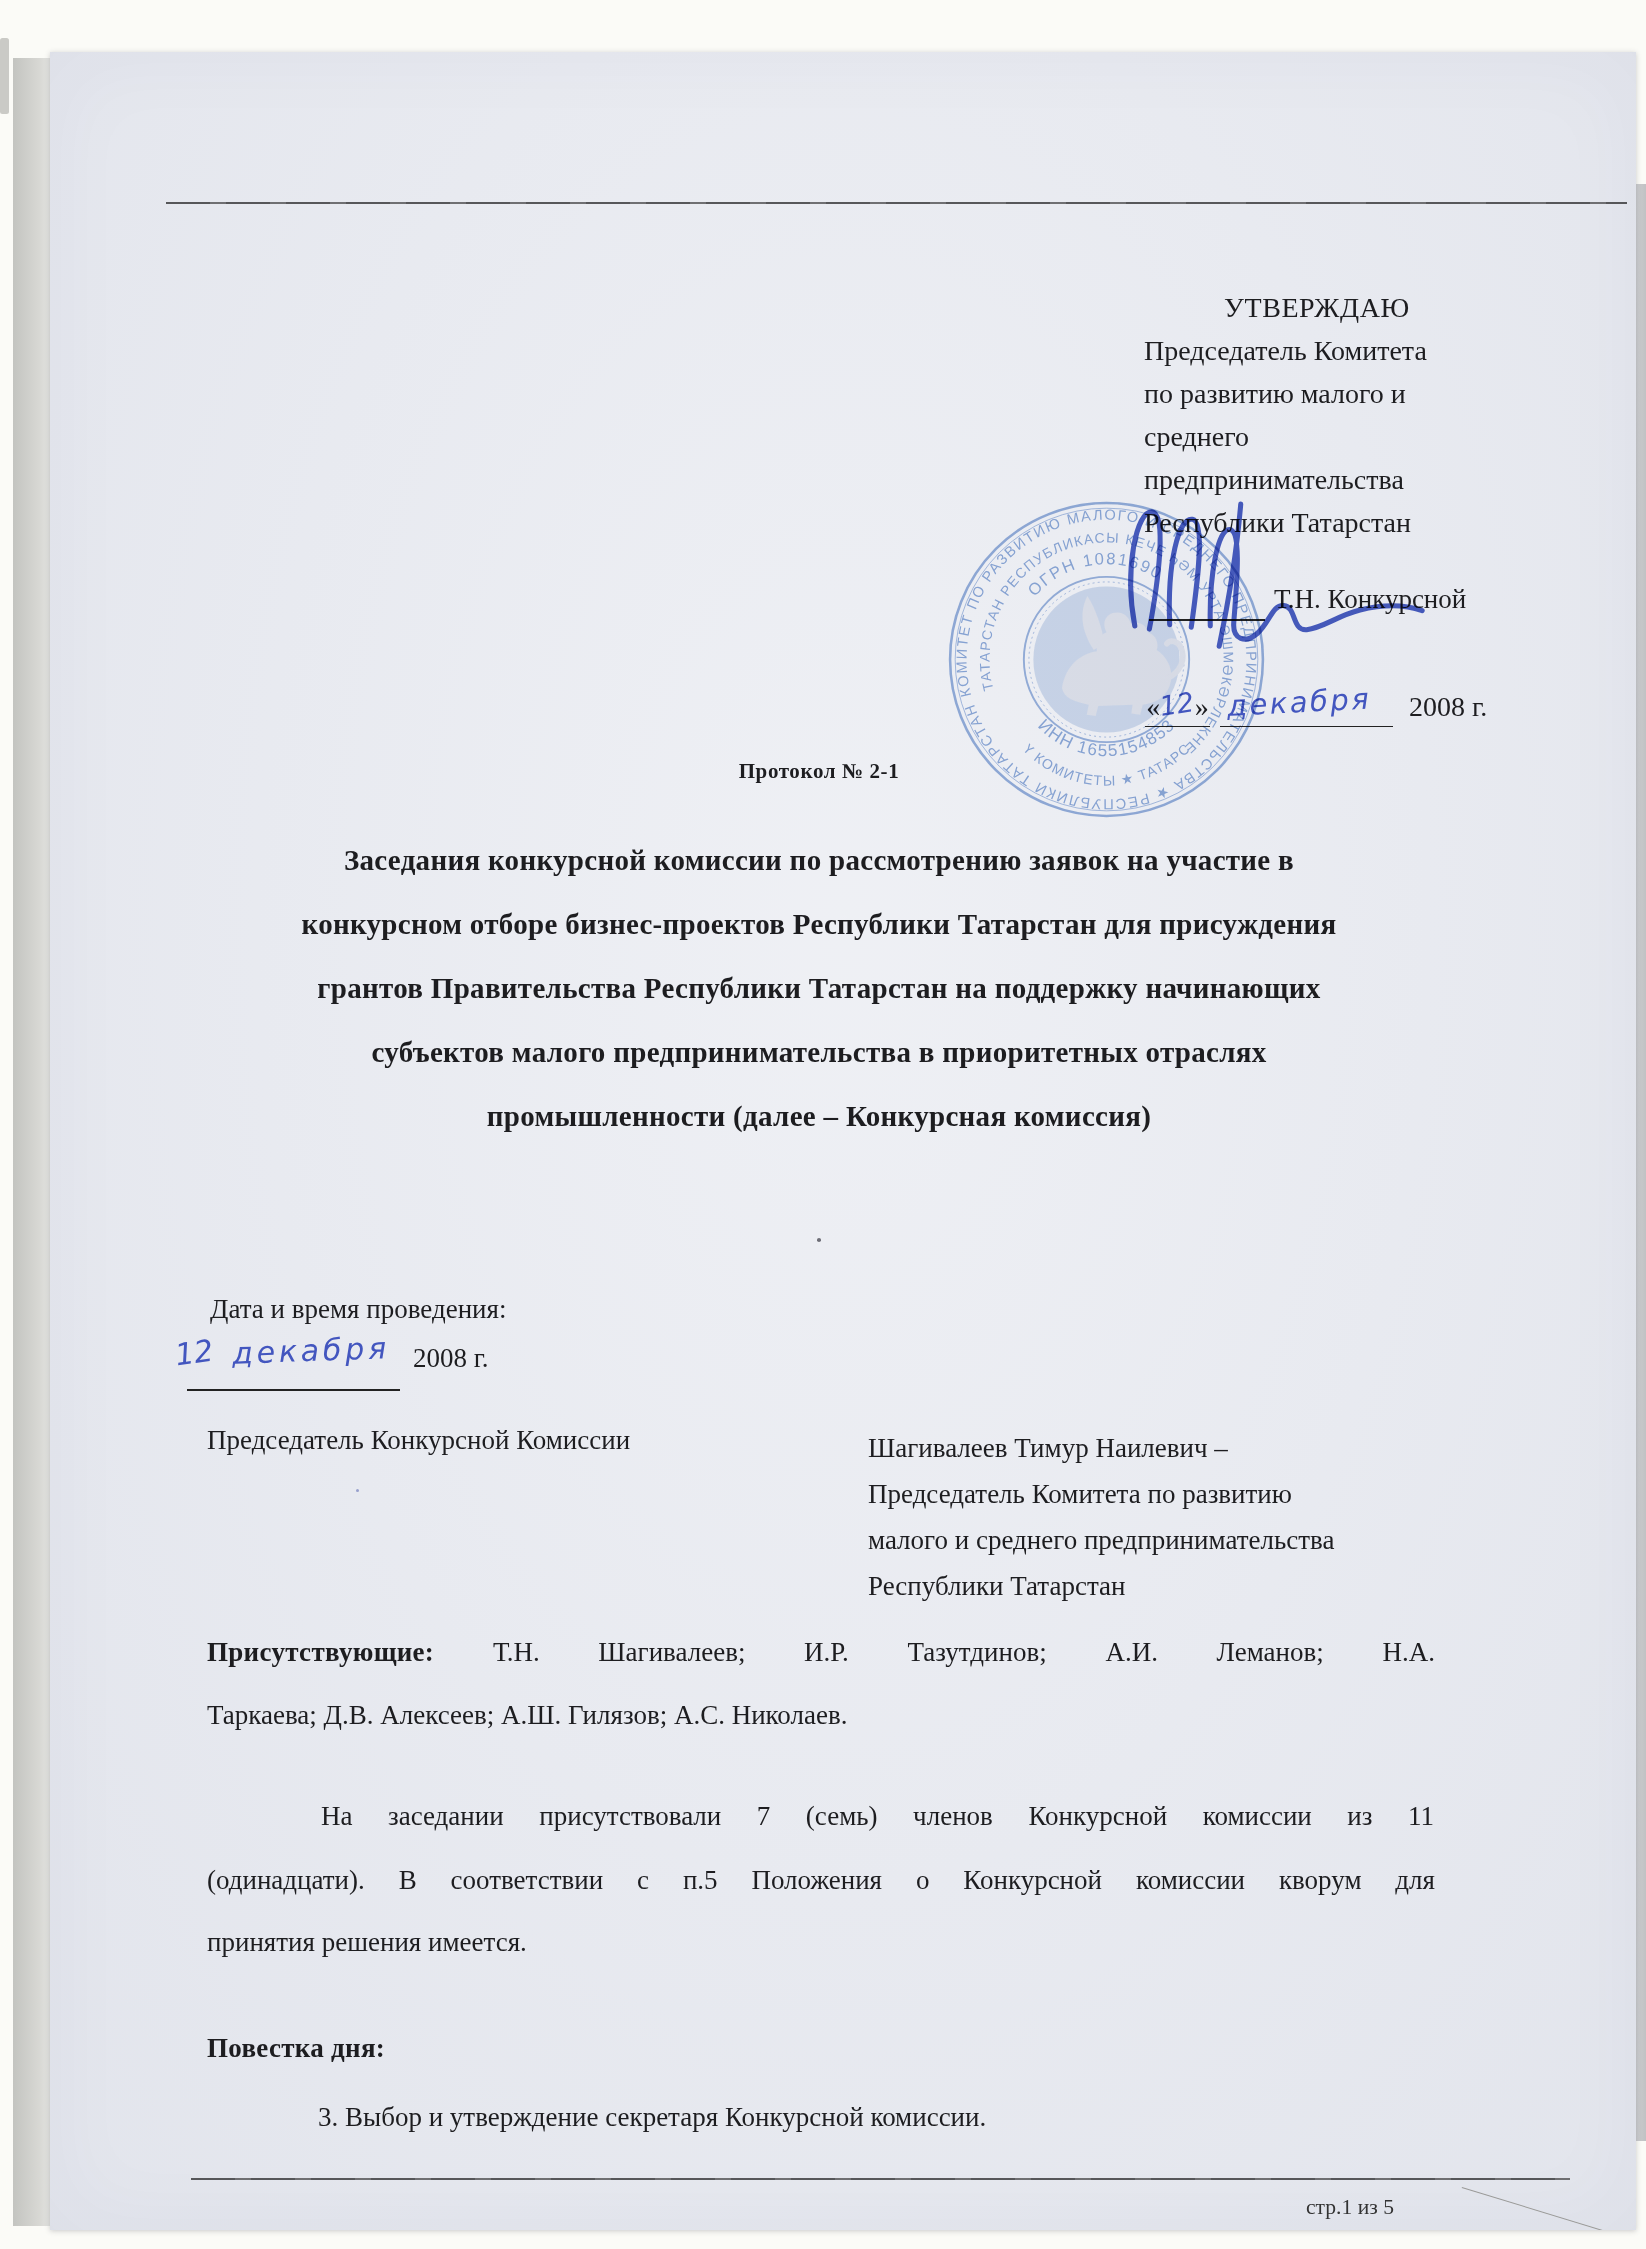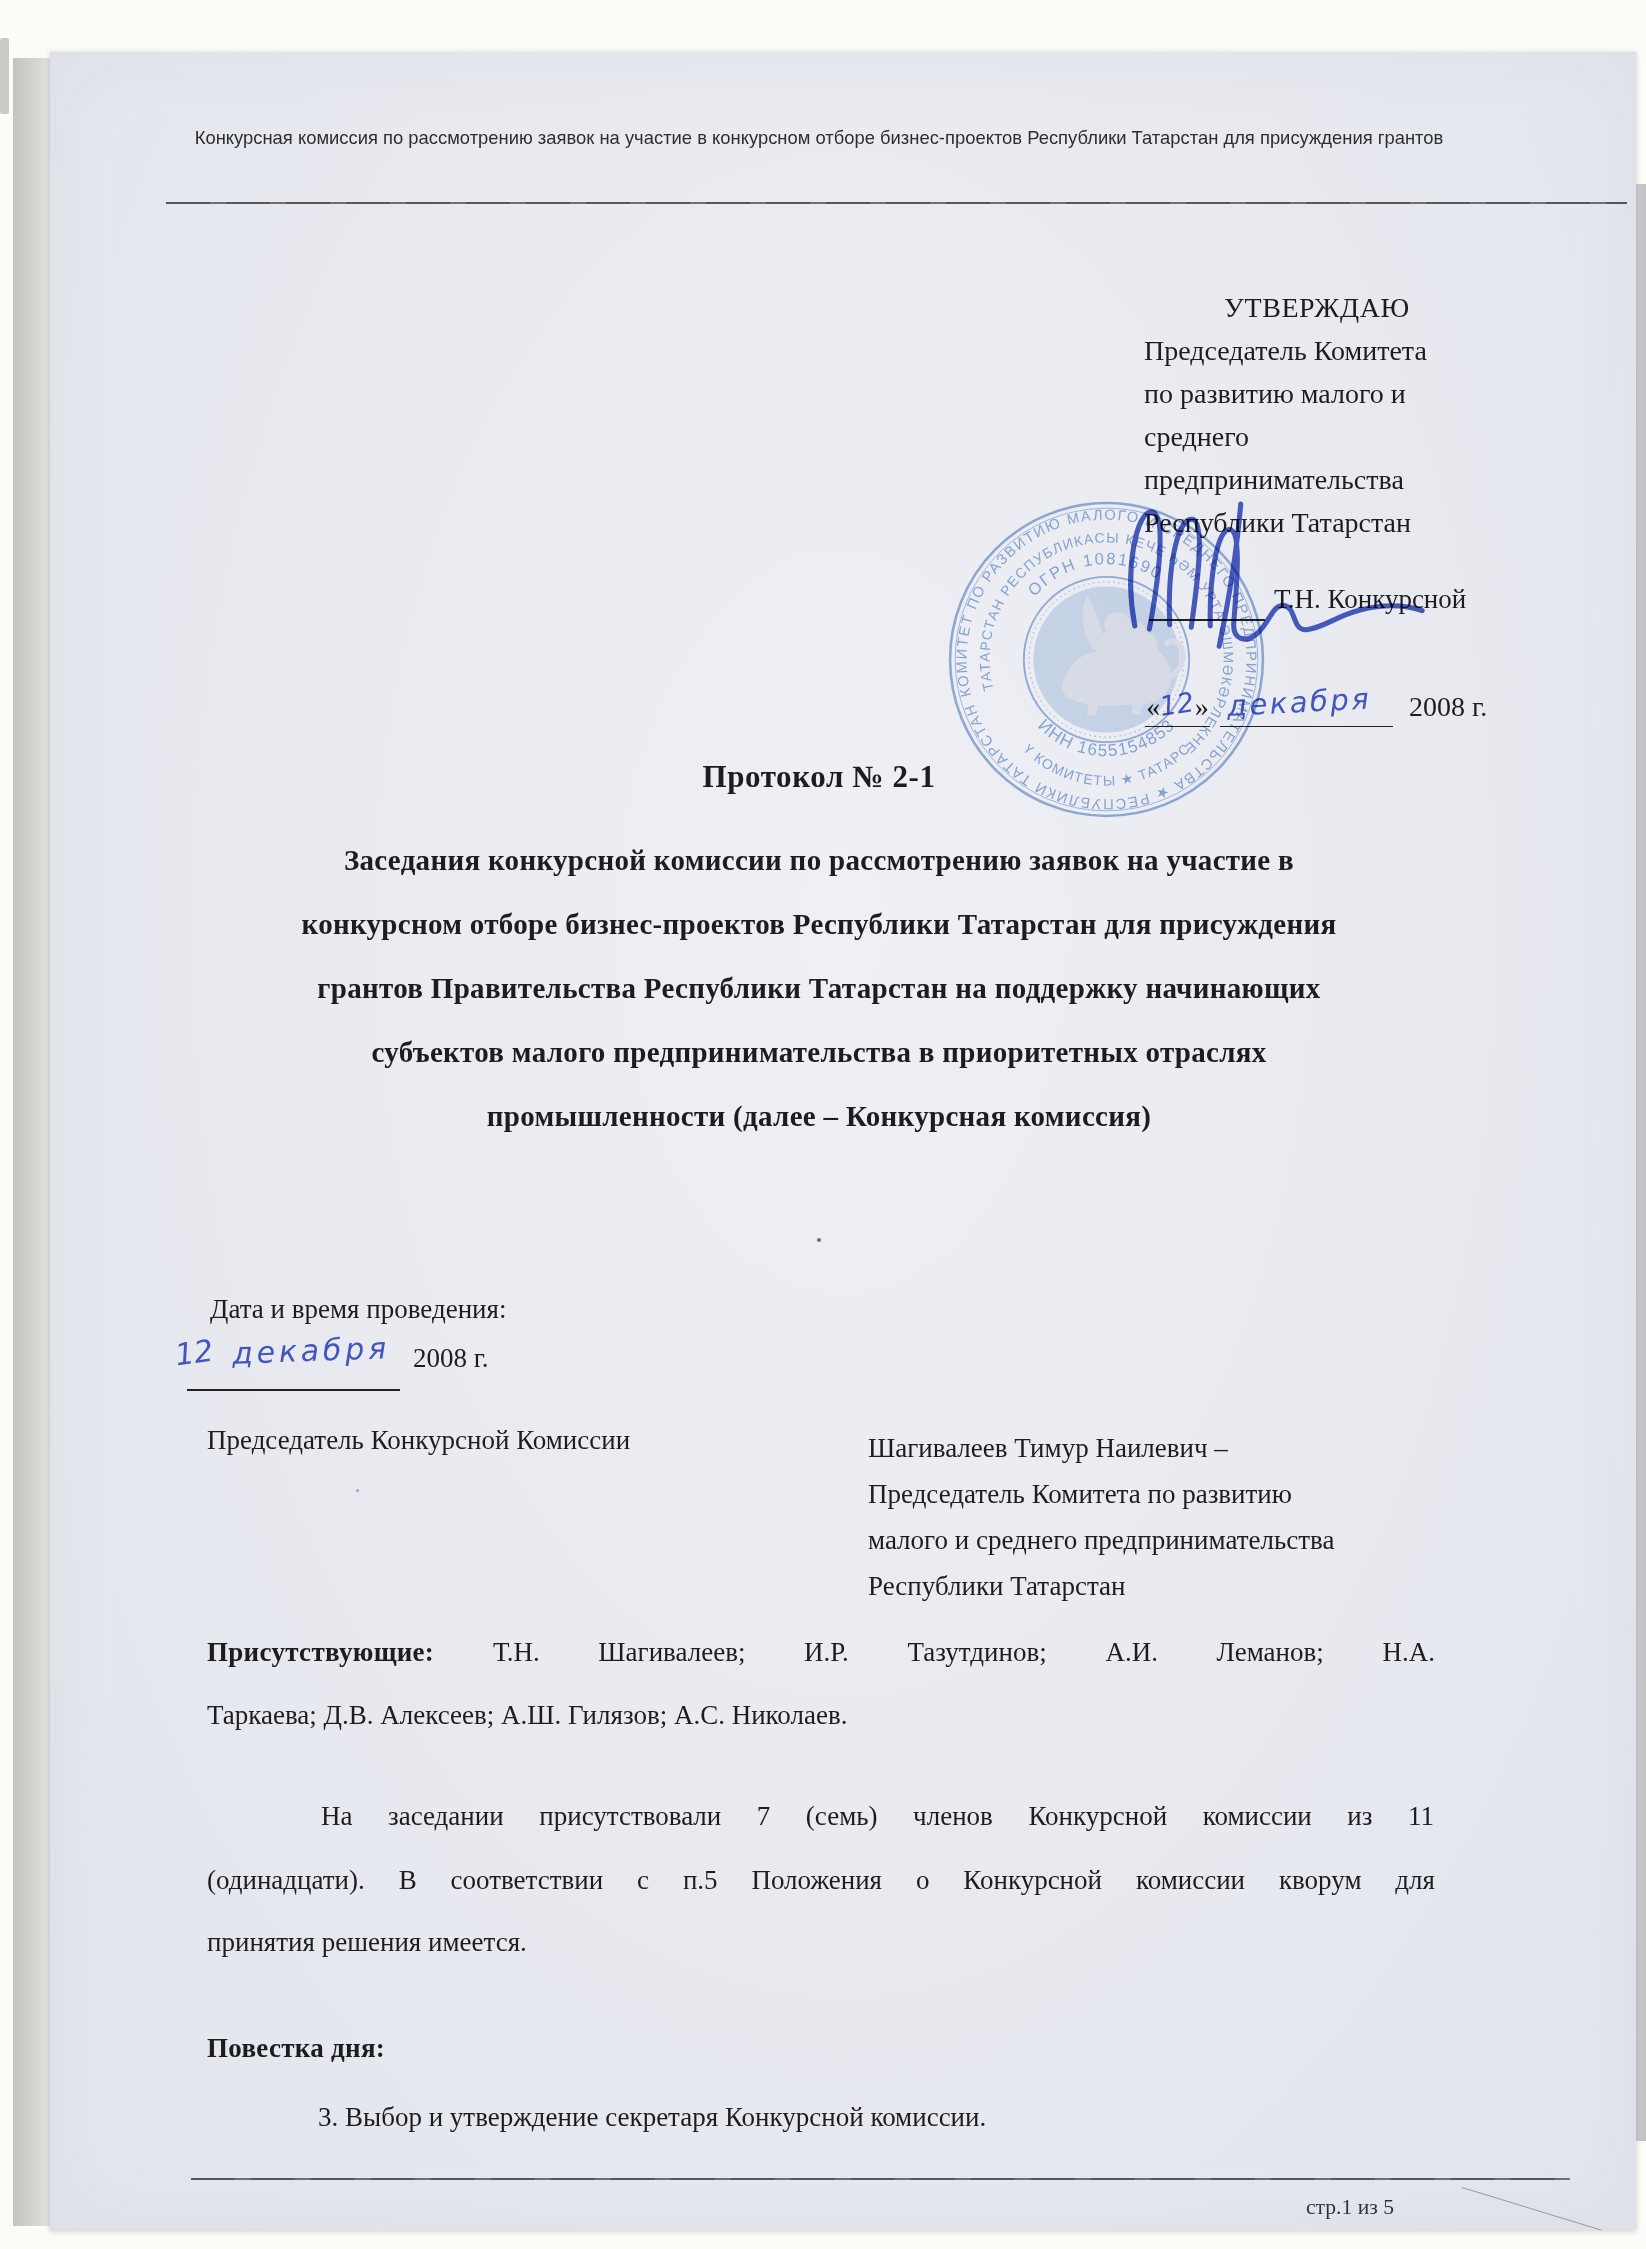--- a/index.html
+++ b/index.html
@@ -38,21 +38,21 @@
   .date-row{left:1095px;top:637px;font-size:28px;white-space:nowrap;}
   .hand{font-family:"DejaVu Sans", sans-serif;font-style:italic;color:#4356bf;}
   .day-group{display:inline-block;border-bottom:1.9px solid #222;padding:0 1.3px 2.5px 1.3px;}
   .day-hand{display:inline-block;font-size:27px;transform:rotate(-9deg) translateY(-2.5px);}
   .month-group{display:inline-block;border-bottom:1.9px solid #222;padding:0 21.6px 2.5px 6.4px;margin-left:10.2px;}
   .month-hand{display:inline-block;font-size:29px;transform:rotate(-3deg) translateY(-3.8px);letter-spacing:2.5px;}
   .year-print{margin-left:16.5px;}
 
   .stamp-svg{left:888px;top:439px;width:337px;height:337px;mix-blend-mode:multiply;opacity:.93;}
 
-  .doc-title{left:0;top:707px;width:1538px;text-align:center;font-size:31px;font-weight:bold;letter-spacing:0.6px;}
+  .doc-title{left:0;top:707px;width:1538px;text-align:center;font-size:21px;font-weight:bold;letter-spacing:0.6px;}
   .subject{left:70px;top:776px;width:1398px;text-align:center;font-size:29px;font-weight:bold;line-height:64px;letter-spacing:0.3px;}
 
   .speck1{left:767px;top:1186px;width:4.4px;height:3.8px;border-radius:50%;background:#4e4e58;opacity:.8;}
   .speck2{left:306px;top:1437px;width:3.2px;height:3.2px;border-radius:50%;background:#5563b0;opacity:.55;}
 
   .dt-label{left:160px;top:1242px;font-size:27px;}
   .dt-day{left:125px;top:1283px;font-size:30px;transform:rotate(-8deg);}
   .dt-month{left:182px;top:1281px;font-size:30px;transform:rotate(-2deg);letter-spacing:3.8px;}
   .dt-underline{left:137px;top:1337px;width:213px;height:1.9px;background:#222;}
   .dt-year{left:363px;top:1291px;font-size:27px;}
@@ -79,21 +79,20 @@
 </head>
 <body>
 
 <div class="edge-left"></div>
 <div class="edge-right"></div>
 <div class="edge-sliver"></div>
 
 <div class="paper">
 
   <div class="abs org-header">
-    <div>Конкурсная комиссия по рассмотрению заявок на участие в конкурсном отборе бизнес-проектов Республики Татарстан для присуждения грантов</div>
   </div>
   <div class="abs rule rule-top"></div>
 
   <div class="abs approval">
     <div class="approval-title">УТВЕРЖДАЮ</div>
     <div>Председатель Комитета</div>
     <div>по развитию малого и</div>
     <div>среднего</div>
     <div>предпринимательства</div>
     <div>Республики Татарстан</div>

